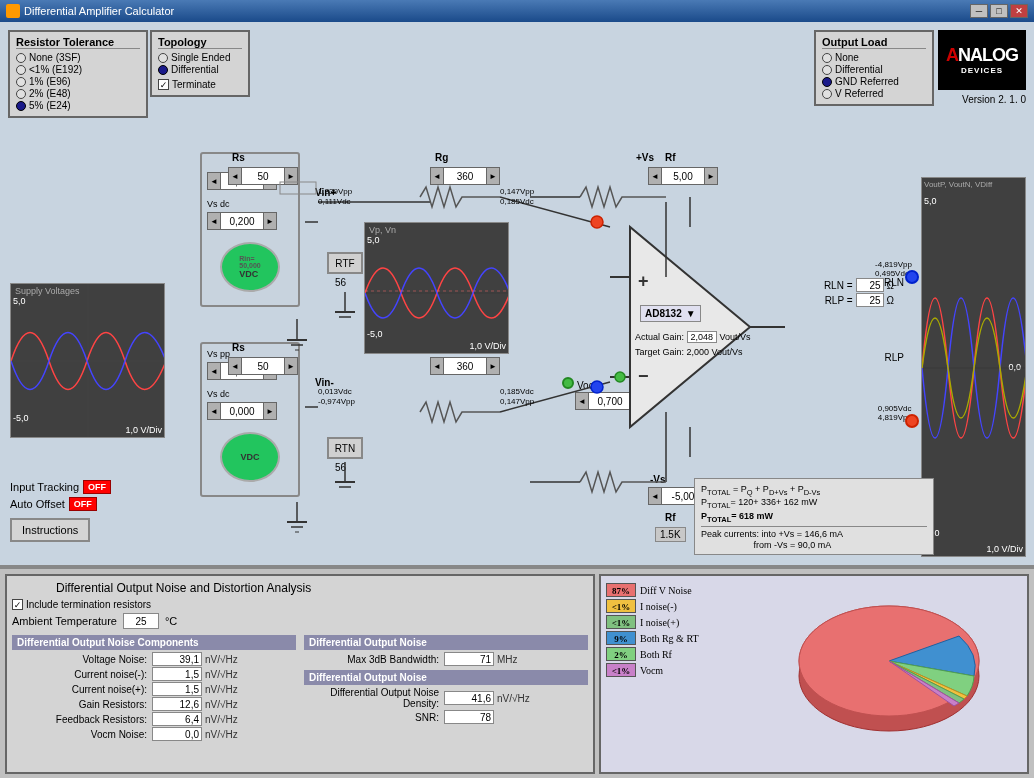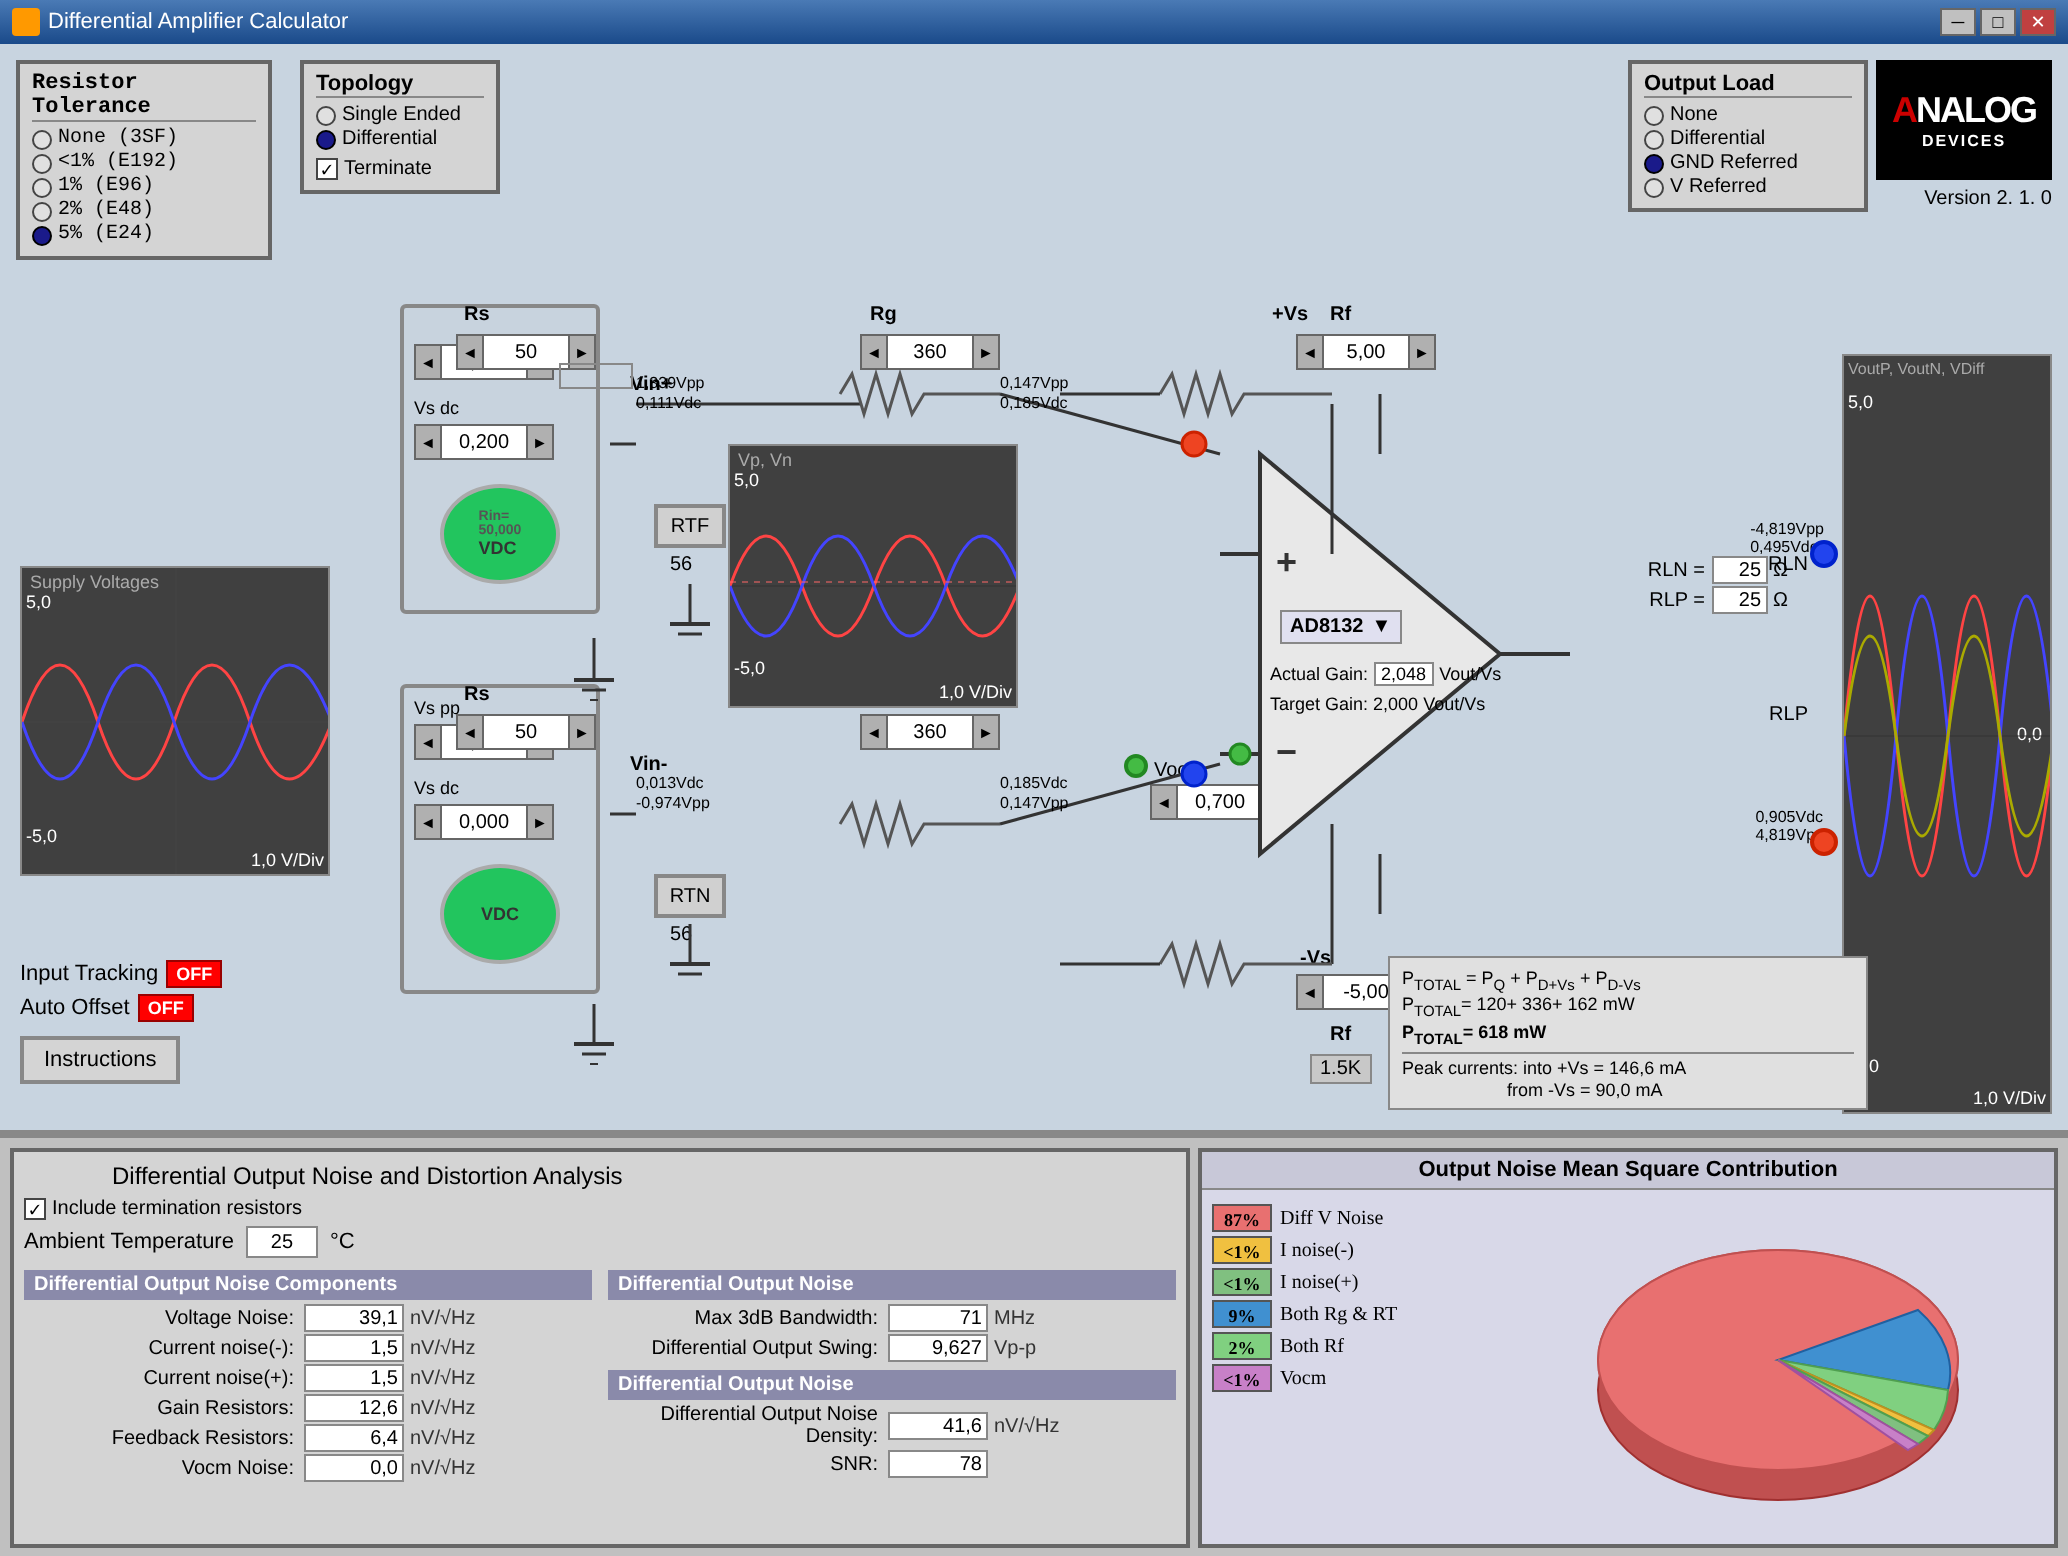--- a/index.html
+++ b/index.html
@@ -47,22 +47,21 @@
       position: relative;
       border-bottom: 2px solid #888;
     }
     
     .resistor-panel {
       position: absolute;
       top: 8px; left: 8px;
       background: #d4d4d4;
       border: 2px solid #666;
       padding: 4px 6px;
-      width: 128px;
-      font-family: Liberation Mono, monospace;
+      width: 140px;
     }
     .panel-title {
       font-weight: bold;
       font-size: 11px;
       border-bottom: 1px solid #888;
       margin-bottom: 3px;
     }
     .radio-row { display: flex; align-items: center; gap: 3px; margin: 1px 0; font-size: 10px; }
     .radio-dot {
       width: 10px; height: 10px;
@@ -767,42 +766,36 @@
     </div>
             </div>
         </div>
 
         <div style="flex:1;">
           <div class="section-header">Differential Output Noise</div>
           <div class="data-row">
             <span class="data-label">Max 3dB Bandwidth:</span>
             <span class="data-value">71</span>
             <span class="data-unit">MHz</span>
-          </div>
-          <div class="data-row">
-            <span class="data-label">Differential Output Swing:</span>
-            <span class="data-value">9,627</span>
-            <span class="data-unit">Vp-p</span>
           </div>
           <div class="section-header" style="margin-top:4px;">Differential Output Noise</div>
           <div class="data-row">
             <span class="data-label">Differential Output Noise Density:</span>
             <span class="data-value">41,6</span>
             <span class="data-unit">nV/√Hz</span>
           </div>
           <div class="data-row">
             <span class="data-label">SNR:</span>
             <span class="data-value">78</span>
           </div>
         </div>
       </div>
     </div>
 
     <div class="pie-panel">
-      <div class="pie-title">Output Noise Mean Square Contribution</div>
       <div class="pie-content">
         <div class="pie-legend" id="pie-legend-container">
 
         <div class="legend-row">
       <div class="legend-color" style="background:#e87070;">87%</div>
       <span>Diff V Noise</span>
     </div>
             <div class="legend-row">
       <div class="legend-color" style="background:#f0c040;">&lt;1%</div>
       <span>I noise(-)</span>

